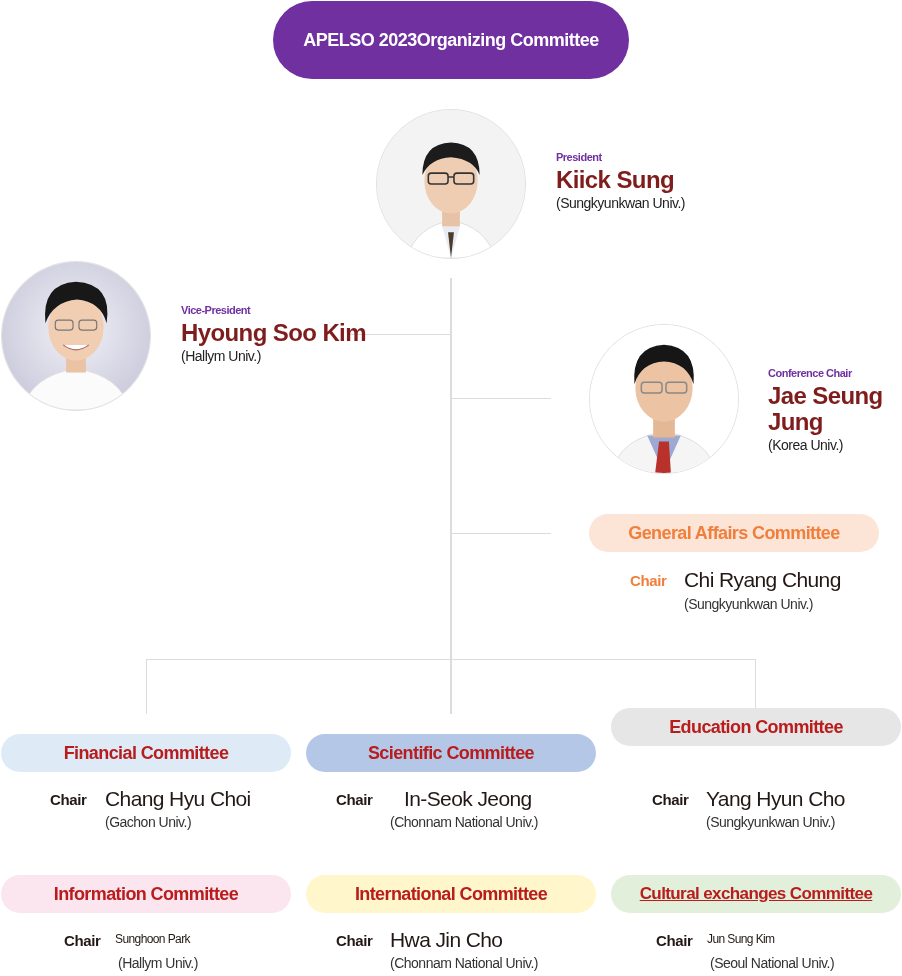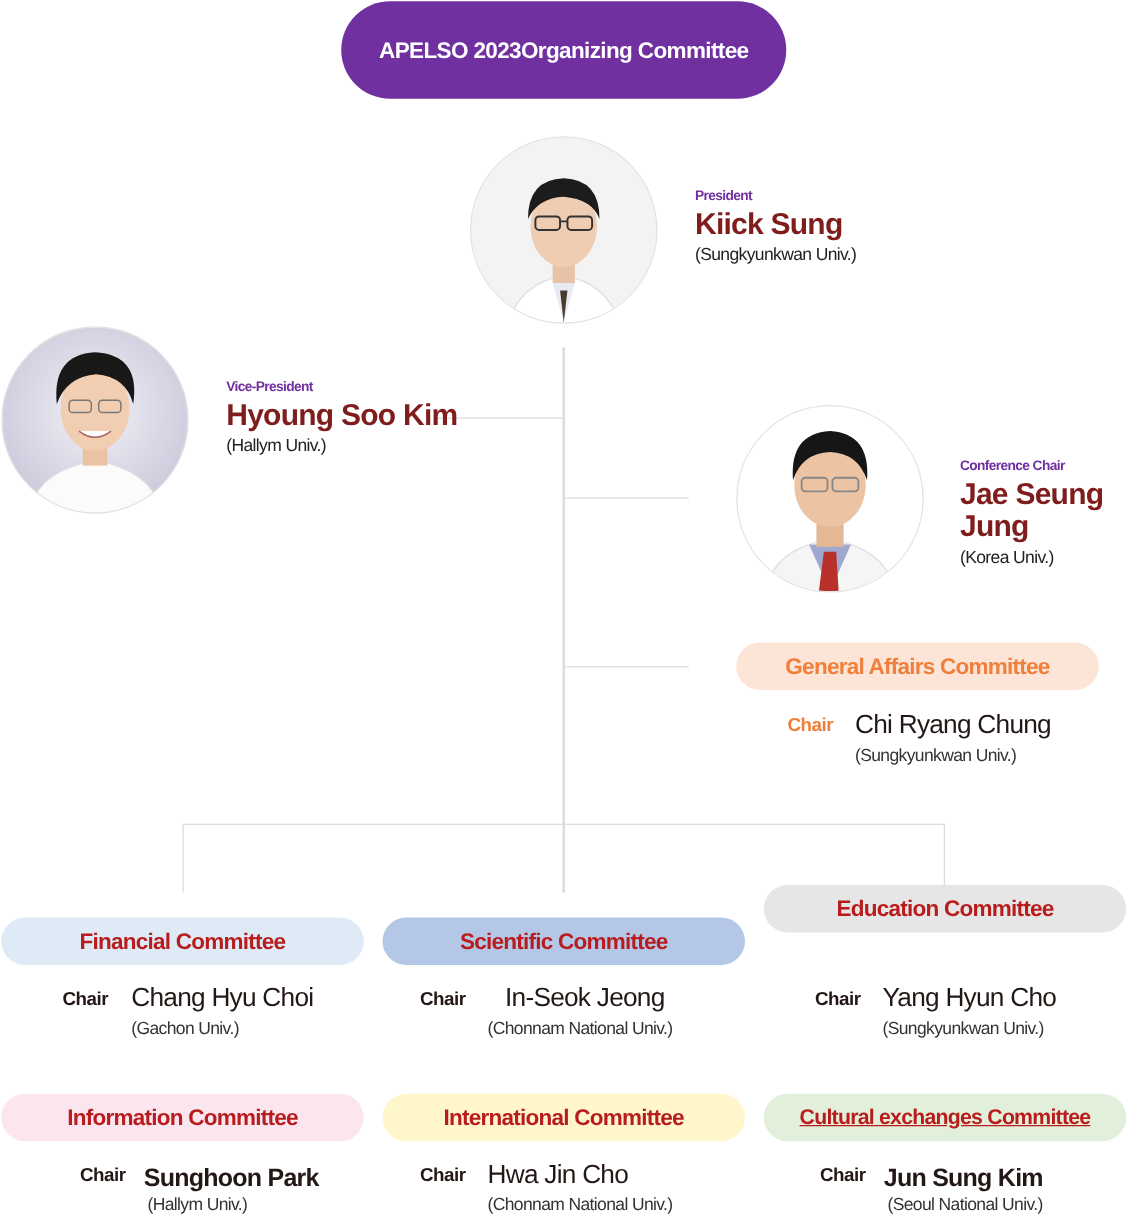--- a/index.html
+++ b/index.html
@@ -27,21 +27,21 @@
     .person-aff { color: #222; font-size: 14px; letter-spacing: -0.5px; line-height: 20px; }
 
     .committee-pill {
       position: absolute; height: 38px; border-radius: 19px;
       display: flex; align-items: center; justify-content: center;
       font-weight: bold; font-size: 18px; letter-spacing: -0.6px; color: #b91c1c;
     }
     .chair-block { position: absolute; }
     .chair-label { position: absolute; left: 0; font-weight: bold; font-size: 15px; letter-spacing: -0.4px; color: #231815; }
     .chair-name { position: absolute; font-size: 21px; font-weight: normal; letter-spacing: -0.6px; color: #231815; white-space: nowrap; }
-    .chair-name.bold { font-weight: bold; font-size: 20px; }
+    .chair-name.bold { font-weight: normal; font-size: 12px; }
     .chair-aff { position: absolute; font-size: 14px; letter-spacing: -0.5px; color: #333; white-space: nowrap; }
   </style>
 </head>
 <body>
 
 <div class="line" style="left:450px; top:278px; width:2px; height:436px;"></div>
 <div class="line" style="left:350px; top:334px; width:100px; height:1px;"></div>
 <div class="line" style="left:452px; top:398px; width:99px; height:1px;"></div>
 <div class="line" style="left:452px; top:533px; width:99px; height:1px;"></div>
 <div class="line" style="left:146px; top:659px; width:610px; height:1px;"></div>

